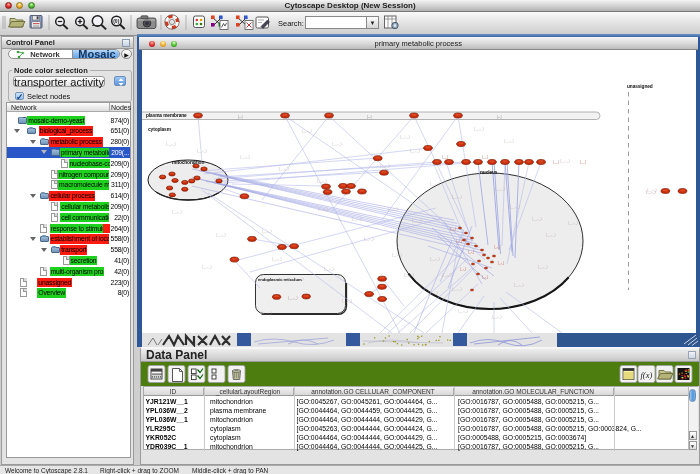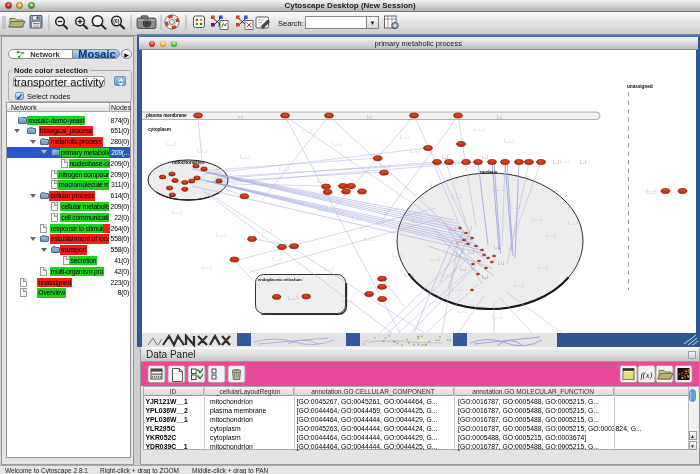--- a/index.html
+++ b/index.html
@@ -59,22 +59,22 @@
 #netwin-top { left:0px; top:0px; width:563.5px; height:3px; background:linear-gradient(#6b93c6,#3c67a4); }
 #netwin-title { left:2px; top:3px; width:559.5px; height:13px;
   background:linear-gradient(#f5f5f5,#d8d8d8 55%,#bcbcbc); border-bottom:1px solid #8a8a8a;
   font-size:7.5px; color:#1a1a1a; text-align:center; line-height:13px;}
 .tl2 { position:absolute; top:3.5px; width:6px; height:6px; border-radius:50%; }
 #canvas { left:5.5px; top:16px; width:554px; height:283px; background:#fff; }
 #netbottom { left:1.5px; top:299px; width:562px; height:14px; }
 
 
 #dpanel { left:140px; top:347px; width:560px; height:118px; background:#e3e3e3; border:1px solid #9a9a9a; border-top:2px solid #f6f6f6;}
-#dpanel-title { left:0; top:0; width:558px; height:12.5px; background:linear-gradient(#ededed,#d8d8d8 60%,#c6c6c6); border-bottom:1px solid #9a9a9a; font-size:10px; font-weight:normal; color:#222; padding-left:5px; line-height:12px;}
-#dtoolbar { left:0; top:13px; width:558px; height:24px; background:#ec4899; }
+#dpanel-title { left:0; top:0; width:558px; height:12.5px; background:linear-gradient(#ededed,#d8d8d8 60%,#c6c6c6); border-bottom:1px solid #9a9a9a; font-size:12px; font-weight:bold; color:#222; padding-left:5px; line-height:12px;}
+#dtoolbar { left:0; top:13px; width:558px; height:24px; background:#4d7c0f; }
 #dtable { left:1.5px; top:37px; width:555px; height:64px; background:#fff; border:1px solid #aaa; }
 #dhdr { left:0; top:0; width:544px; height:9px; background:linear-gradient(#f2f2f2,#d8d8d8); border-bottom:1px solid #999; }
 .dh { position:absolute; top:0.5px; font-size:6.5px; color:#333; text-align:center; border-right:1px solid #aaa; height:8.5px; }
 .dcol { position:absolute; top:0; width:1px; height:64px; background:#c9c9c9; }
 .drow { position:absolute; left:0; width:544px; height:9px; font-size:6.8px; color:#000; white-space:nowrap;}
 .dc1 { position:absolute; left:2px; top:0.5px; font-weight:bold;}
 .dc2 { position:absolute; left:66.5px; top:0.5px;}
 .dc3 { position:absolute; left:153px; top:0.5px;}
 .dc4 { position:absolute; left:314.5px; top:0.5px;}
 #dvscroll { left:544px; top:0; width:10px; height:63px; background:#f2f2f2; border-left:1px solid #bbb; }
@@ -167,20 +167,21 @@
 <circle cx="395" cy="13.5" r="3.2" fill="#9ab" stroke="#345" stroke-width="0.8"></circle>
         <circle cx="395" cy="13.5" r="1.2" fill="#def"></circle>
 </svg>
 </div>
   <div class="abs" id="searchlbl">Search:</div>
   <div class="abs" id="searchbox"></div>
   <div class="abs" id="searchdrop">▼</div>
 </div>
 
 <div class="abs" id="cpanel">
+  <div class="abs" id="cpanel-title">Control Panel<span class="abs" style="right:3px;top:2px;width:8px;height:8px;border:1px solid #8899aa;background:linear-gradient(#eef3f8,#c4d2e0);"></span></div>
   <div class="abs" id="tabs">
     <div class="abs" id="tab-net"><svg width="9" height="9" viewBox="0 0 9 9" style="position:absolute;left:7px;top:0.5px;">
           <circle cx="2" cy="2" r="1.3" fill="#3a3"></circle>
           <circle cx="7" cy="3" r="1.3" fill="#6c6"></circle>
           <circle cx="3" cy="7" r="1.3" fill="#3a3"></circle>
           <path d="M2 2 L7 3 L3 7" fill="none" stroke="#383" stroke-width="0.7"></path>
         </svg><span style="margin-left:9px;">Network</span></div>
     <div class="abs" id="tab-mosaic">Mosaic</div>
   </div>
   <div class="abs" id="tab-arrow">▶</div>

